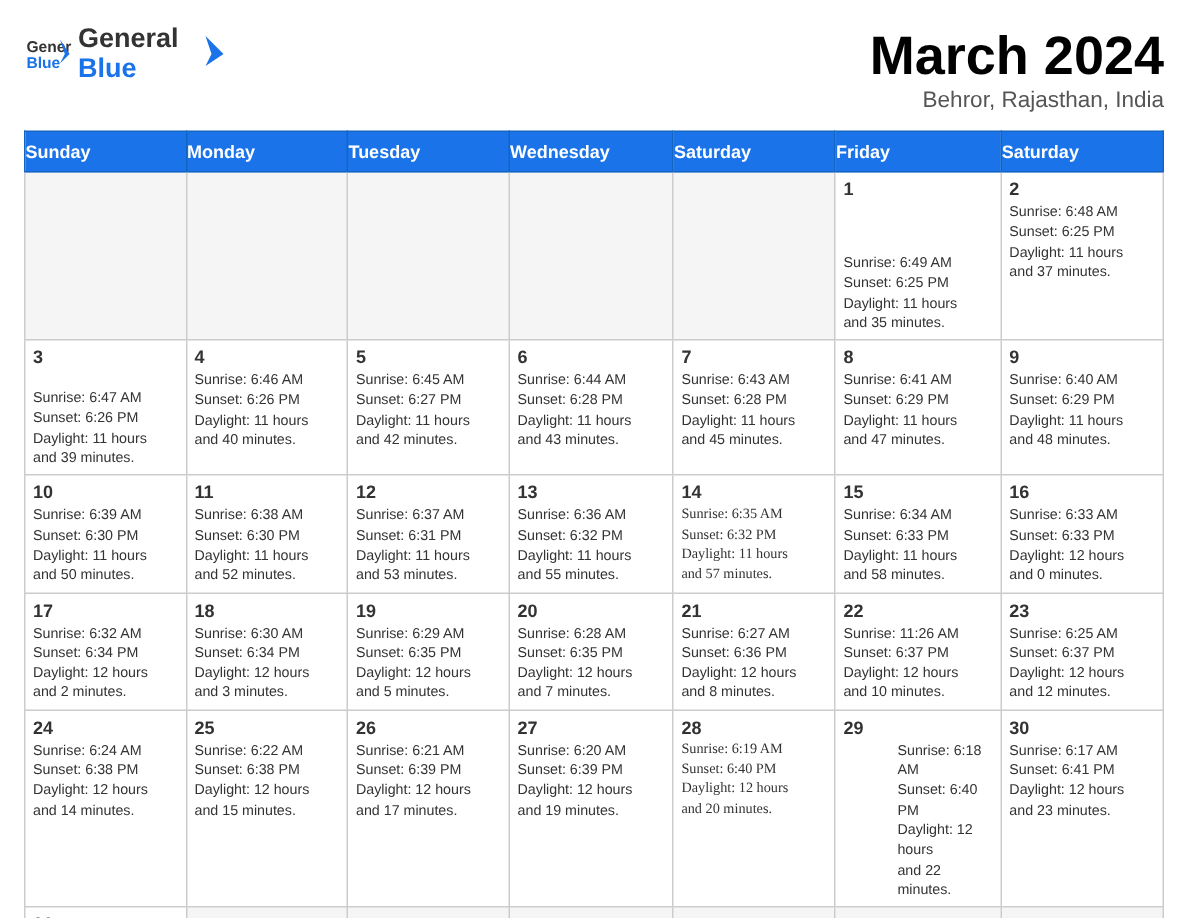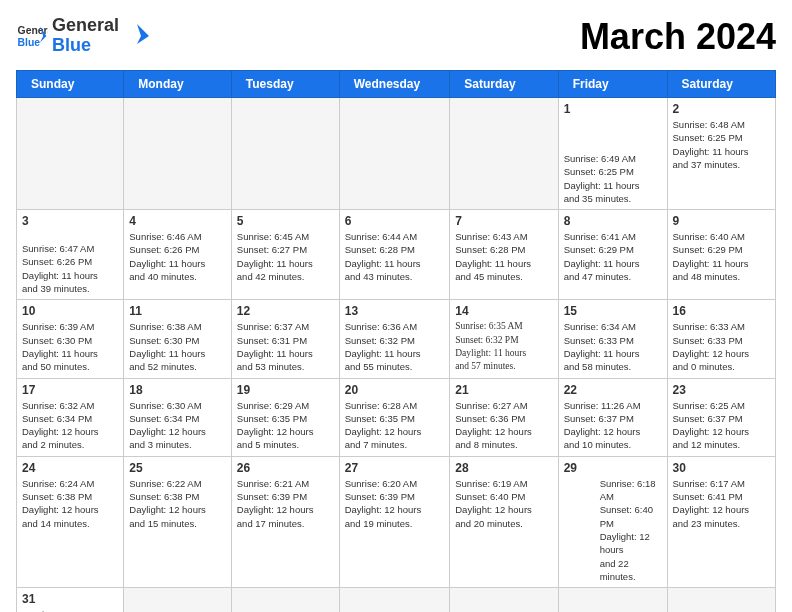--- a/index.html
+++ b/index.html
@@ -40,21 +40,21 @@
     .calendar {
       width: 100%;
       border-collapse: collapse;
       border: 1px solid #ccc;
     }
     .calendar th {
       background: #1a73e8;
       color: #fff;
       font-size: 12px;
       font-weight: bold;
-      padding: 6px 14px;
+      padding: 6px 0;
       text-align: left;
       border: 1px solid #1565c0;
     }
     .calendar td {
       vertical-align: top;
       border: 1px solid #ccc;
       padding: 4px 5px;
       width: 113px;
       min-height: 70px;
       background: #fff;
@@ -91,20 +91,21 @@
         <span style="color:#333;">General</span>
       </div>
       <div style="font-size:18px;font-weight:bold;color:#1a73e8;line-height:1.1;">Blue</div>
     </div>
     <svg width="28" height="28" viewBox="0 0 28 28">
       <polygon points="14,2 26,14 14,22 18,14" fill="#1a73e8"></polygon>
     </svg>
   </div>
   <div class="title-area">
     <div class="month-title">March 2024</div>
+    <div class="subtitle">Behror, Rajasthan, India</div>
   </div>
 </div>
 
 <table class="calendar">
   <thead>
     <tr>
     <th>Sunday</th>
         <th>Monday</th>
         <th>Tuesday</th>
         <th>Wednesday</th>
@@ -312,21 +313,21 @@
         </td>
         <td>
           <span class="day-number">27</span>
           <div class="day-info" style="white-space: pre-line;">Sunrise: 6:20 AM
 Sunset: 6:39 PM
 Daylight: 12 hours
 and 19 minutes.</div>
         </td>
         <td>
           <span class="day-number">28</span>
-          <div class="day-info" style="white-space: pre-line;">Sunrise: 6:19 AM
+          <div class="day-info" style="white-space: pre-line; font-family: Liberation Serif, serif;">Sunrise: 6:19 AM
 Sunset: 6:40 PM
 Daylight: 12 hours
 and 20 minutes.</div>
         </td>
         <td>
           <span class="day-number">29</span>
           <div class="day-info" style="white-space: pre-line; margin-left: 36px;">Sunrise: 6:18 AM
 Sunset: 6:40 PM
 Daylight: 12 hours
 and 22 minutes.</div>

